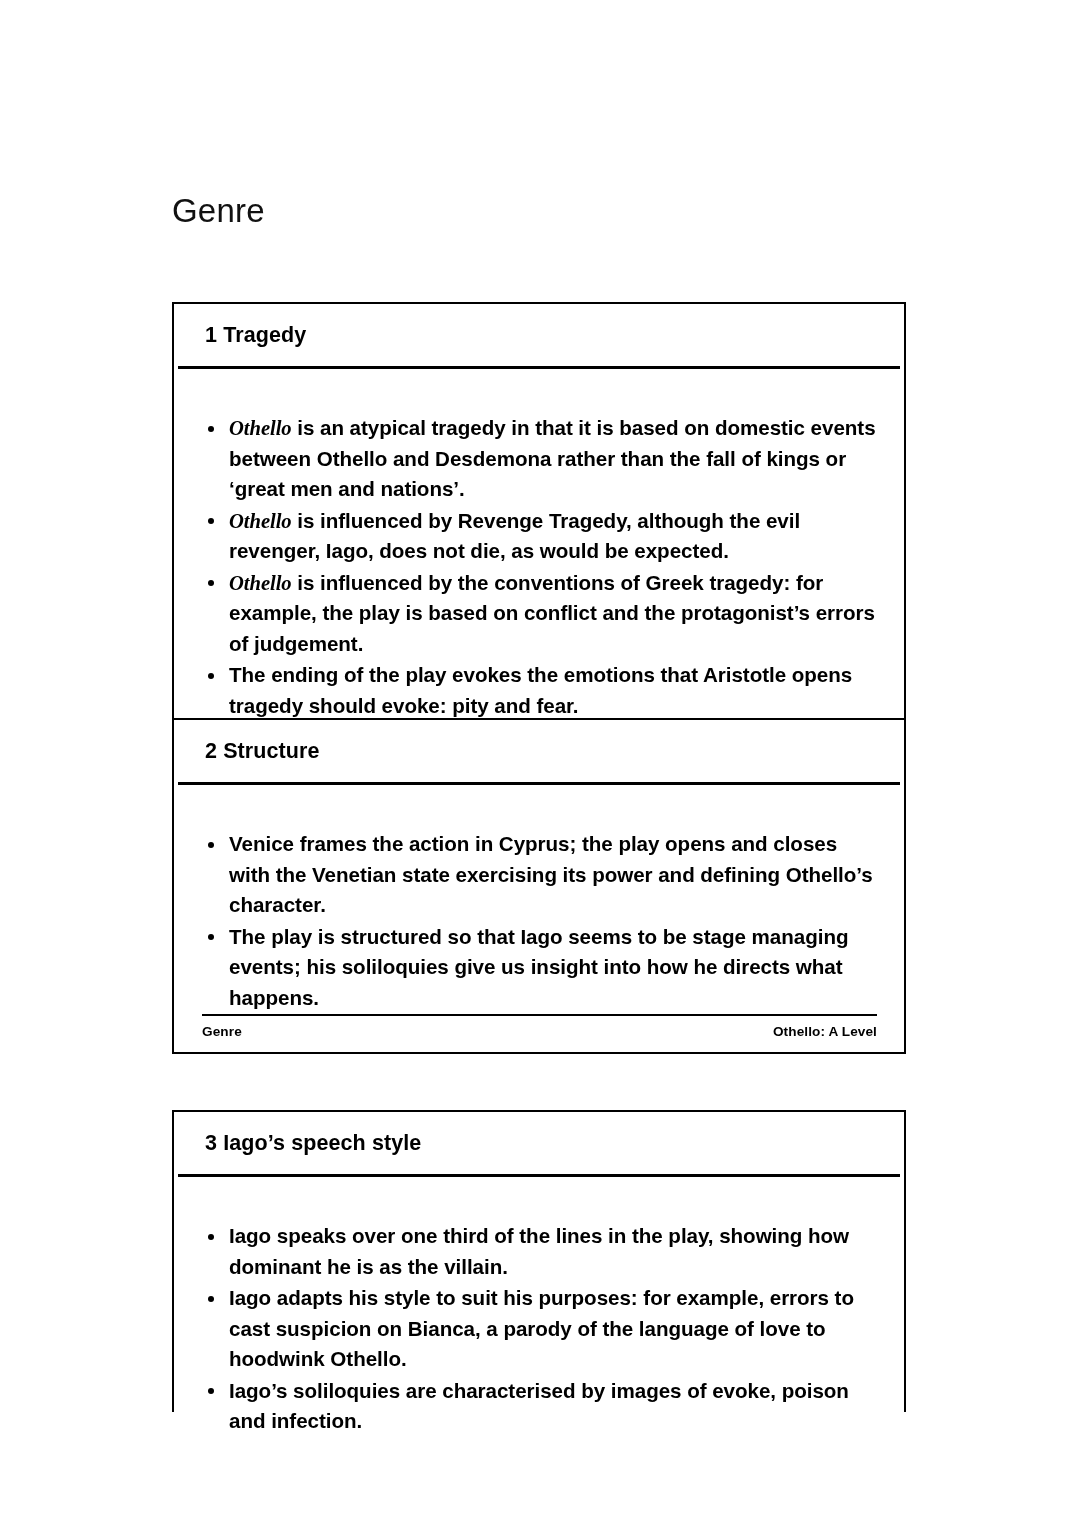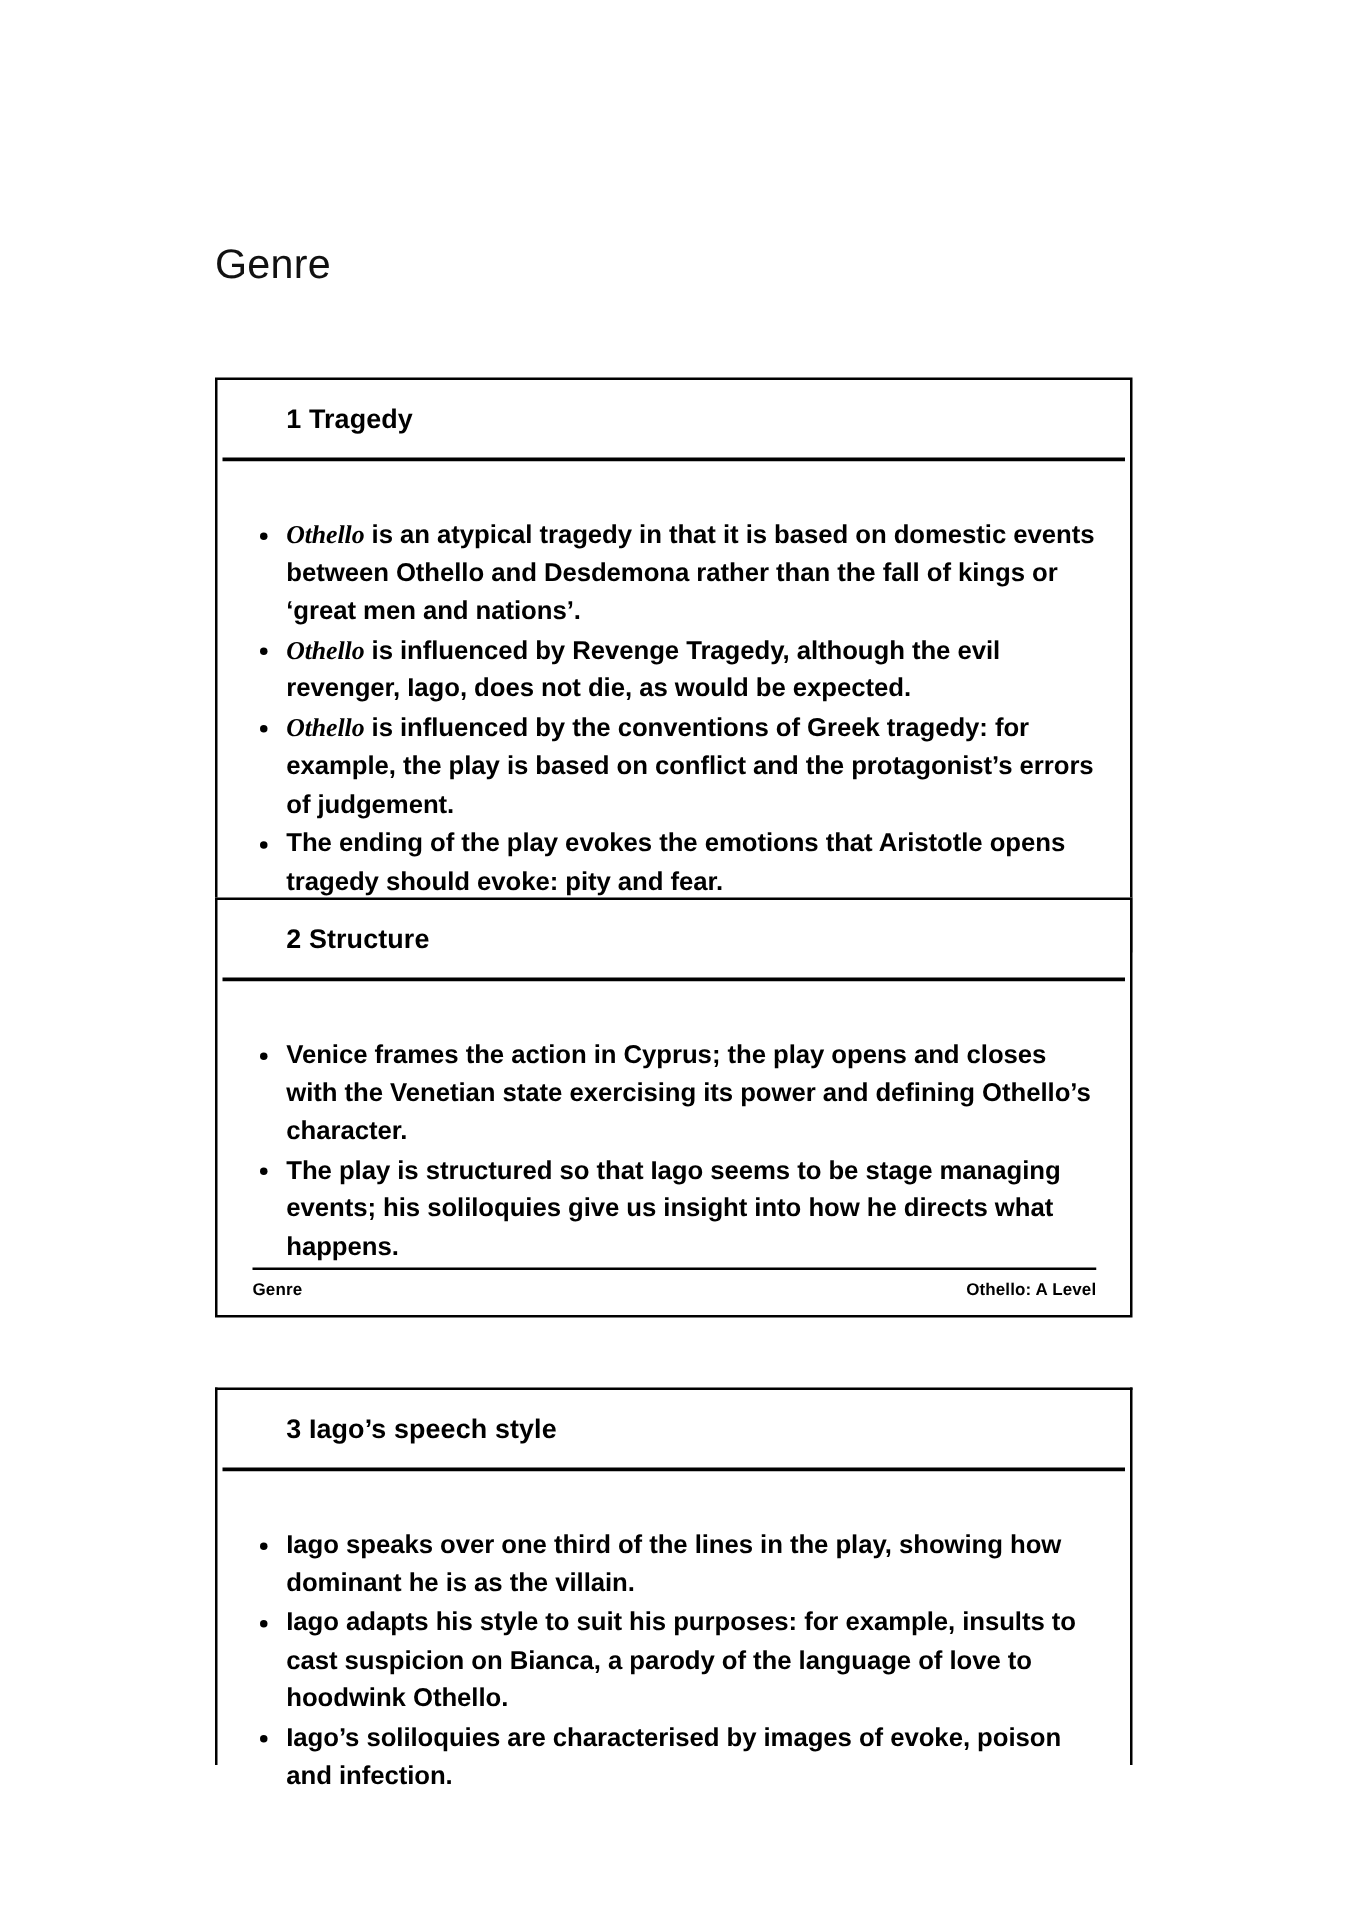--- a/index.html
+++ b/index.html
@@ -78,21 +78,20 @@
   .card-head-title {
     position: absolute;
     left: 31px;
     top: 18px;
     font-size: 21.5px;
     font-weight: 700;
     line-height: 26px;
     letter-spacing: 0.1px;
     color: #000000;
     white-space: nowrap;
-    margin-left: 24px;
   }
   .head-rule {
     height: 0;
     border-top: 3px solid #000000;
     margin: 0 4px 0 4px;
   }
 
   .card-body {
     padding: 44px 28px 0 26px;
   }
@@ -198,17 +197,17 @@
 
 <div class="card card-clipped" id="card-3" style="top:1110px; height:302px;">
   <div class="card-head">
     <div class="card-head-title">3 Iago’s speech style</div>
   </div>
   <div class="head-rule"></div>
 
   <div class="card-body">
     <ul class="bullets">
       <li>Iago speaks over one third of the lines in the play, showing how dominant he is as the villain.</li>
-      <li>Iago adapts his style to suit his purposes: for example, insults to cast suspicion on Bianca, a parody of the language of love to hoodwink Othello.</li>
+      <li>Iago adapts his style to suit his purposes: for example, errors to cast suspicion on Bianca, a parody of the language of love to hoodwink Othello.</li>
       <li>Iago’s soliloquies are characterised by images of evoke, poison and infection.</li>
     </ul>
   </div>
 </div>
 
 </body></html>

